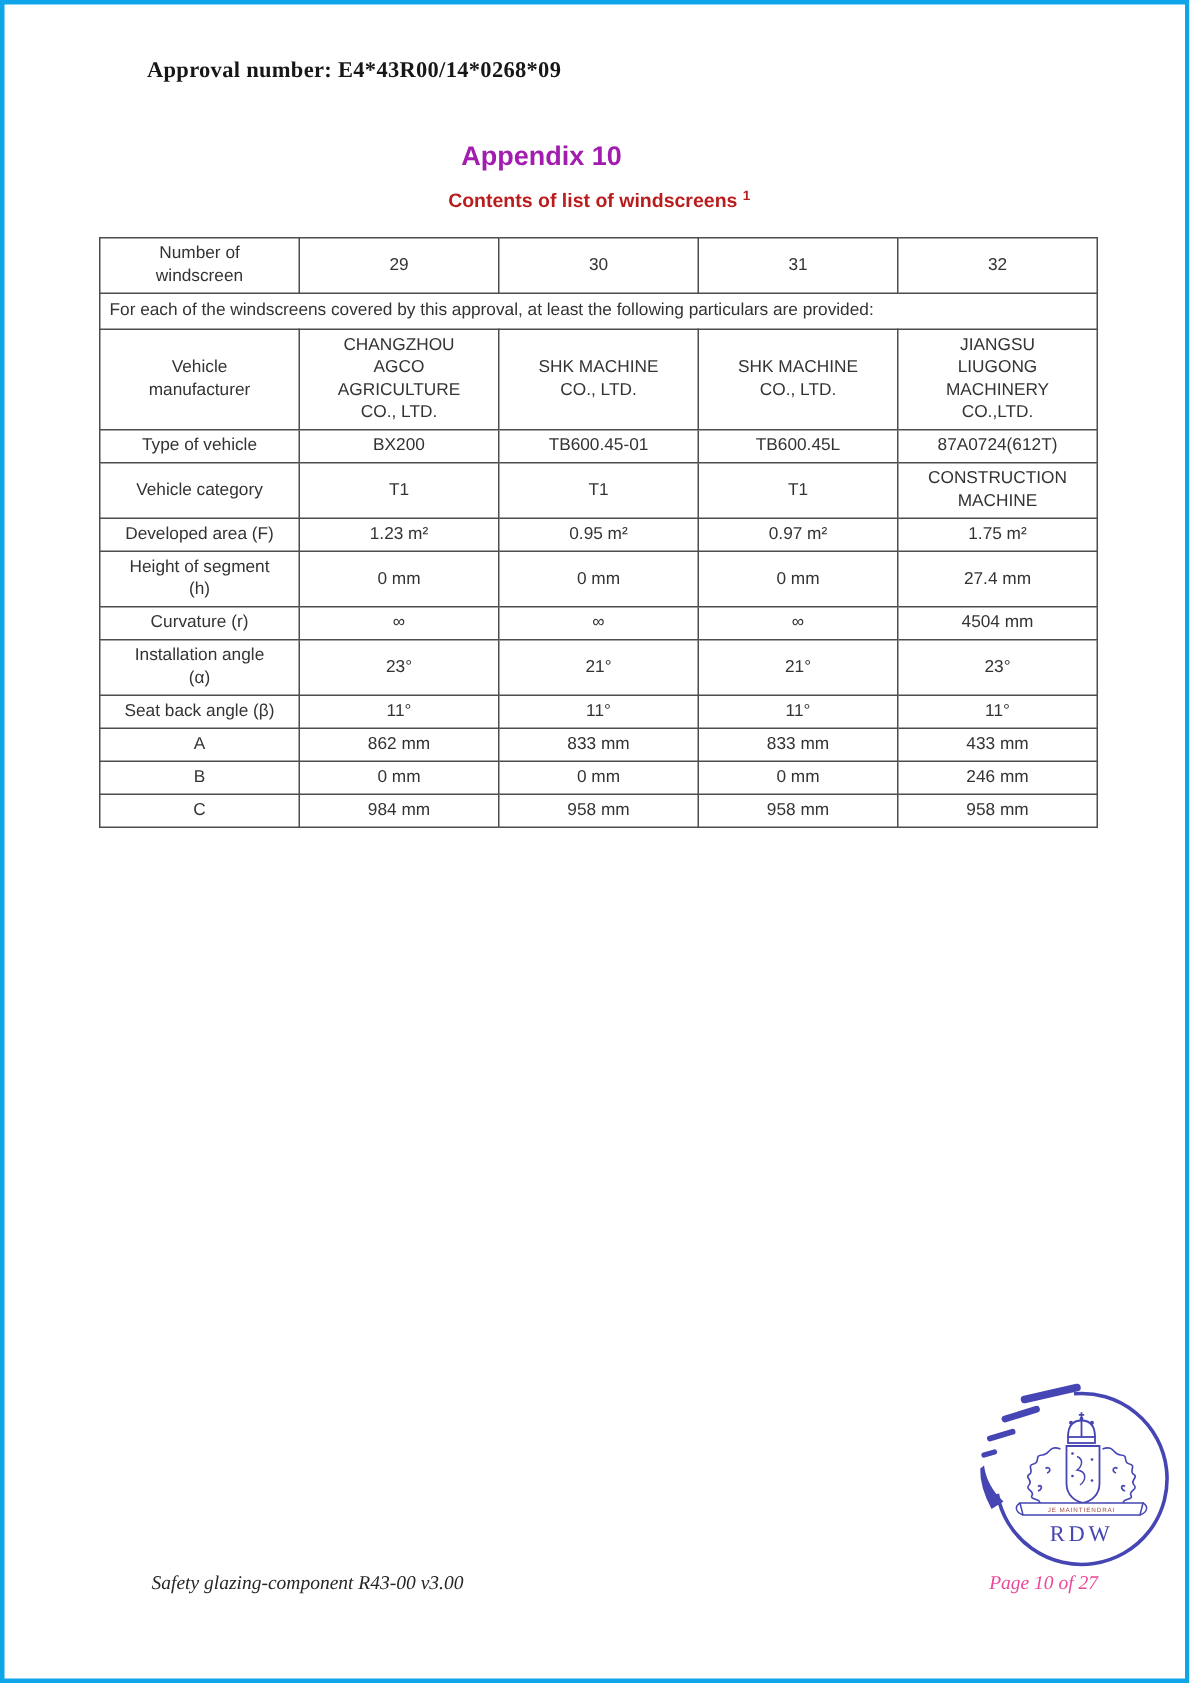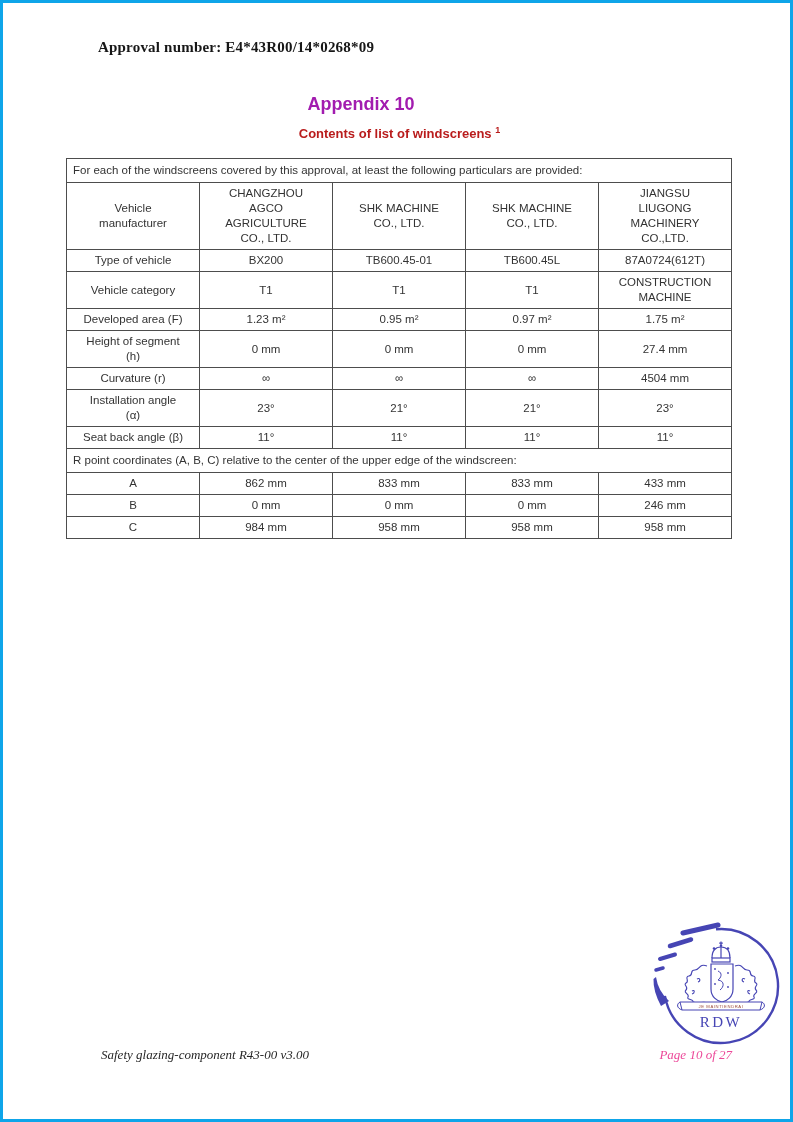--- a/index.html
+++ b/index.html
@@ -75,20 +75,28 @@
 
   <table class="ws">
     <colgroup>
         <col>
         <col>
         <col>
         <col>
         <col>
       </colgroup>
     <tbody>
+      <tr>
+        <td>Number of
+windscreen</td>
+        <td>29</td>
+        <td>30</td>
+        <td>31</td>
+        <td>32</td>
+      </tr>
       <tr>
         <td class="note" colspan="5">For each of the windscreens covered by this approval, at least the following particulars are provided:</td>
       </tr>
 
       <tr>
         <td>Vehicle
 manufacturer</td>
         <td>CHANGZHOU
 AGCO
 AGRICULTURE
@@ -149,23 +157,20 @@
       </tr>
       <tr>
         <td>Seat back angle (β)</td>
         <td>11°</td>
         <td>11°</td>
         <td>11°</td>
         <td>11°</td>
       </tr>
 
       <tr>
-        <td class="note" colspan="5">R point coordinates (A, B, C) relative to the center of the upper edge of the windscreen:</td>
-      </tr>
-      <tr>
         <td>A</td>
         <td>862 mm</td>
         <td>833 mm</td>
         <td>833 mm</td>
         <td>433 mm</td>
       </tr>
       <tr>
         <td>B</td>
         <td>0 mm</td>
         <td>0 mm</td>

